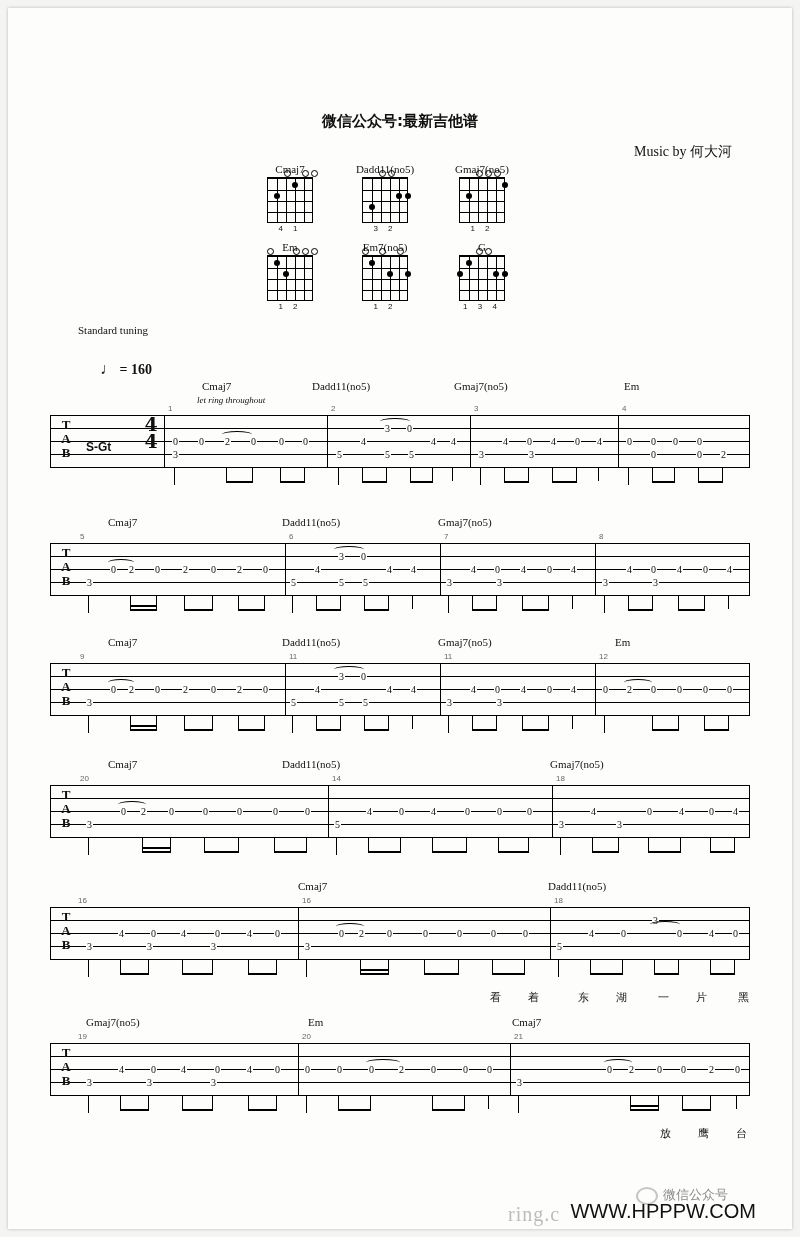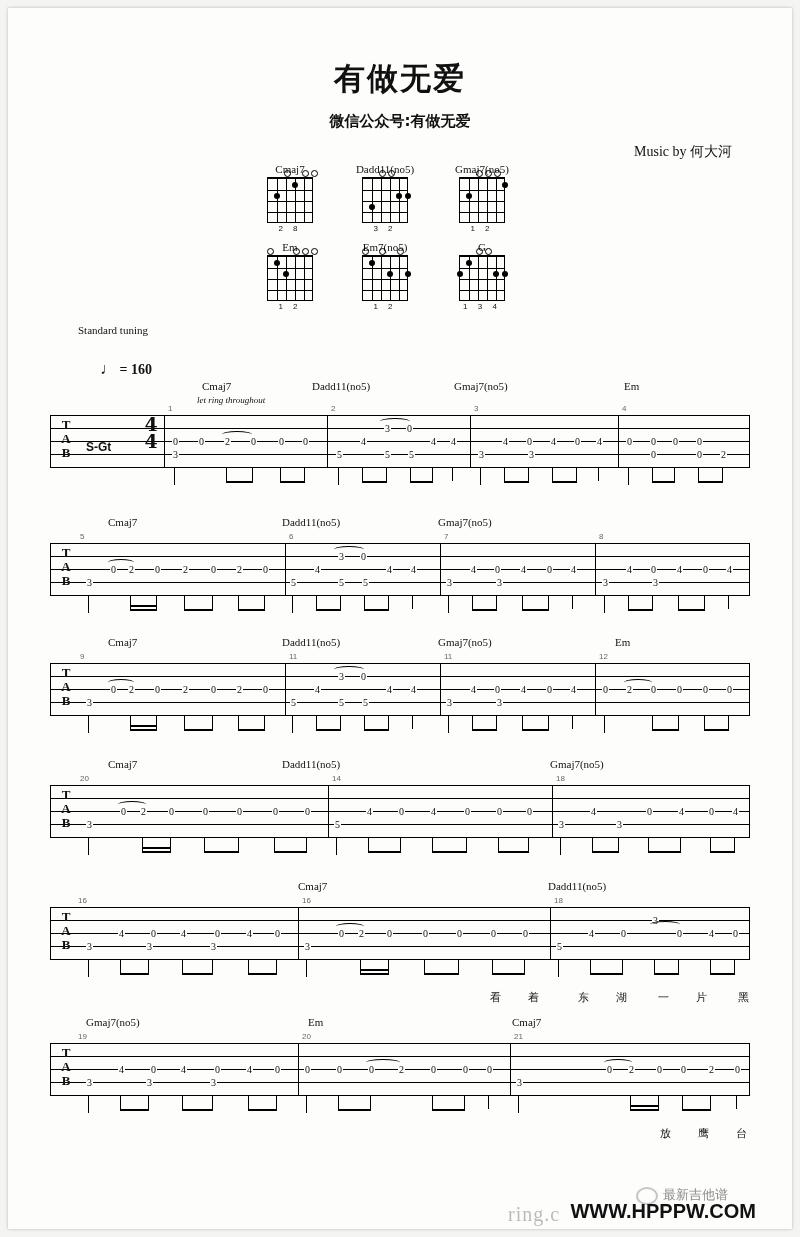--- a/index.html
+++ b/index.html
@@ -85,60 +85,59 @@
     font-size:19px;line-height:17px;text-align:center;
   }
   .lyric{position:absolute;font-size:11px;font-family:"DejaVu Sans", sans-serif;}
 
   
   .wm-weibo{
     position:absolute;left:500px;top:1195px;font-size:20px;color:#bcbcbc;
     font-family:"Liberation Serif", serif;letter-spacing:1px;
   }
   .wm-site{
-    position:absolute;right:36px;top:1192px;font-size:20px;font-weight:bold;
+    position:absolute;right:36px;top:1192px;font-size:20px;font-weight:normal;
     font-family:"Liberation Sans", sans-serif;color:#111;
   }
   .wm-logo{
     position:absolute;left:620px;top:1178px;font-size:13px;color:#8a8a8a;
     font-family:"DejaVu Sans", sans-serif;
   }
   .wm-eye{
     position:absolute;left:628px;top:1179px;width:18px;height:14px;
     border:2px solid #c6c6c6;border-radius:50%;
   }
 </style>
 </head>
 <body>
 
 <div class="page">
 
-  <div class="title">有做无爱</div>
-  <div class="subtitle">微信公众号:有做无爱</div>
+  <div class="subtitle">微信公众号:最新吉他谱</div>
   <div class="composer">Music by 何大河</div>
 
   <div class="chords">
 
     <div class="chordbox" style="left:250px;top:0;">
       <div class="chordname">Cmaj7</div>
       <div class="grid">
         <span class="v" style="left:9px"></span>
           <span class="v" style="left:18px"></span>
         <span class="v" style="left:27px"></span>
           <span class="v" style="left:36px"></span>
         <span class="h" style="top:11px"></span>
           <span class="h" style="top:22px"></span>
           <span class="h" style="top:33px"></span>
         <span class="open" style="left:16px"></span>
           <span class="open" style="left:34px"></span>
           <span class="open" style="left:43px"></span>
         <span class="dot" style="left:6px;top:14px"></span>
         <span class="dot" style="left:24px;top:3px"></span>
       </div>
-      <div class="fing">2 8</div>
+      <div class="fing">4 1</div>
     </div>
 
     <div class="chordbox" style="left:345px;top:0;">
       <div class="chordname">Dadd11(no5)</div>
       <div class="grid">
         <span class="v" style="left:9px"></span>
           <span class="v" style="left:18px"></span>
         <span class="v" style="left:27px"></span>
           <span class="v" style="left:36px"></span>
         <span class="h" style="top:11px"></span>
@@ -810,17 +809,17 @@
         <span class="beam" style="left:632px;top:66px;width:29px;"></span>
       <span class="stem" style="left:686px;top:52px;height:14px;"></span>
     </div>
 
     <div class="lyric" style="left:610px;top:110px;">放</div>
     <div class="lyric" style="left:648px;top:110px;">鹰</div>
     <div class="lyric" style="left:686px;top:110px;">台</div>
   </div>
 
   <div class="wm-eye"></div>
-  <div class="wm-logo" style="left:655px;">最新吉他谱</div>
+  <div class="wm-logo" style="left:655px;">微信公众号</div>
   <div class="wm-weibo">ring.c</div>
   <div class="wm-site">WWW.HPPPW.COM</div>
 
 </div>
 
 </body></html>

